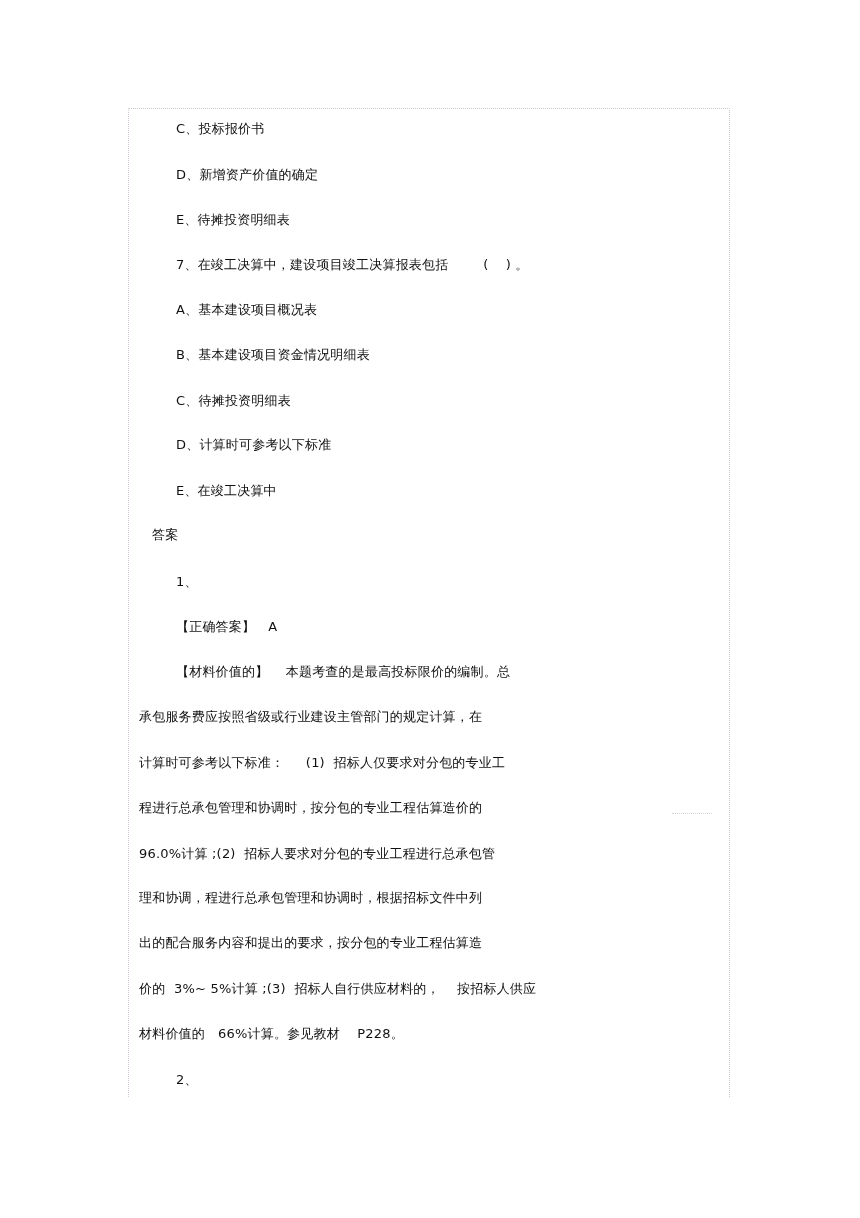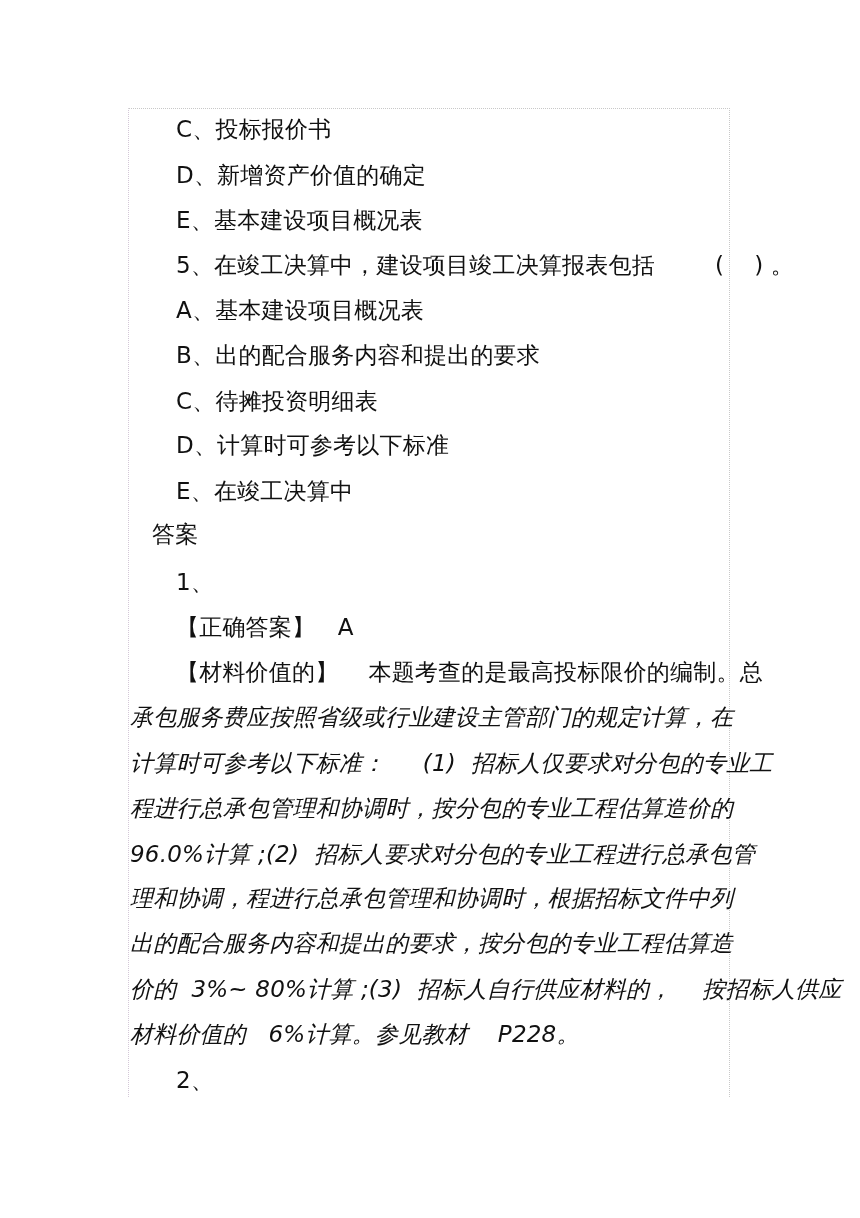--- a/index.html
+++ b/index.html
@@ -21,59 +21,59 @@
       top: 108px;
       width: 602px;
       height: 989px;
       border-top: 1px dotted #c8c8c8;
       border-left: 1px dotted #d4c8d8;
       border-right: 1px dotted #c8c8c8;
       box-sizing: border-box;
     }
     .line {
       position: absolute;
-      font-size: 23px;
+      font-size: 13px;
       line-height: 24px;
       white-space: pre;
       letter-spacing: 0.2px;
     }
     .opt { left: 176px; }
     .heading { left: 152px; font-family: Liberation Mono, monospace; }
-    .body-text { left: 130px; font-style: italic; }
+    .body-text { left: 139px; }
     .dot-seg {
       position: absolute;
       left: 672px;
       top: 813px;
       width: 40px;
       border-top: 1px dotted #cfd8cf;
     }
   </style>
 </head>
 <body>
 
 <div class="frame"></div>
 <div class="dot-seg"></div>
 
 <div class="line opt" style="top:117px">C、投标报价书</div>
 <div class="line opt" style="top:163px">D、新增资产价值的确定</div>
-<div class="line opt" style="top:208px">E、基本建设项目概况表</div>
+<div class="line opt" style="top:208px">E、待摊投资明细表</div>
 
-<div class="line opt" style="top:253px">5、在竣工决算中，建设项目竣工决算报表包括        (    ) 。</div>
+<div class="line opt" style="top:253px">7、在竣工决算中，建设项目竣工决算报表包括        (    ) 。</div>
 <div class="line opt" style="top:298px">A、基本建设项目概况表</div>
-<div class="line opt" style="top:343px">B、出的配合服务内容和提出的要求</div>
+<div class="line opt" style="top:343px">B、基本建设项目资金情况明细表</div>
 <div class="line opt" style="top:389px">C、待摊投资明细表</div>
 <div class="line opt" style="top:433px">D、计算时可参考以下标准</div>
 <div class="line opt" style="top:479px">E、在竣工决算中</div>
 
 <div class="line heading" style="top:524px">答案</div>
 <div class="line opt" style="top:570px">1、</div>
 <div class="line opt" style="top:615px">【正确答案】   A</div>
 <div class="line opt" style="top:660px">【材料价值的】    本题考查的是最高投标限价的编制。总</div>
 <div class="line body-text" style="top:705px">承包服务费应按照省级或行业建设主管部门的规定计算，在</div>
 <div class="line body-text" style="top:751px">计算时可参考以下标准：     (1)  招标人仅要求对分包的专业工</div>
 <div class="line body-text" style="top:796px">程进行总承包管理和协调时，按分包的专业工程估算造价的</div>
 <div class="line body-text" style="top:842px">96.0%计算 ;(2)  招标人要求对分包的专业工程进行总承包管</div>
 <div class="line body-text" style="top:886px">理和协调，程进行总承包管理和协调时，根据招标文件中列</div>
 <div class="line body-text" style="top:931px">出的配合服务内容和提出的要求，按分包的专业工程估算造</div>
-<div class="line body-text" style="top:977px">价的  3%~ 80%计算 ;(3)  招标人自行供应材料的，    按招标人供应</div>
-<div class="line body-text" style="top:1022px">材料价值的   6%计算。参见教材    P228。</div>
+<div class="line body-text" style="top:977px">价的  3%~ 5%计算 ;(3)  招标人自行供应材料的，    按招标人供应</div>
+<div class="line body-text" style="top:1022px">材料价值的   66%计算。参见教材    P228。</div>
 
 <div class="line opt" style="top:1068px">2、</div>
 
 </body></html>

